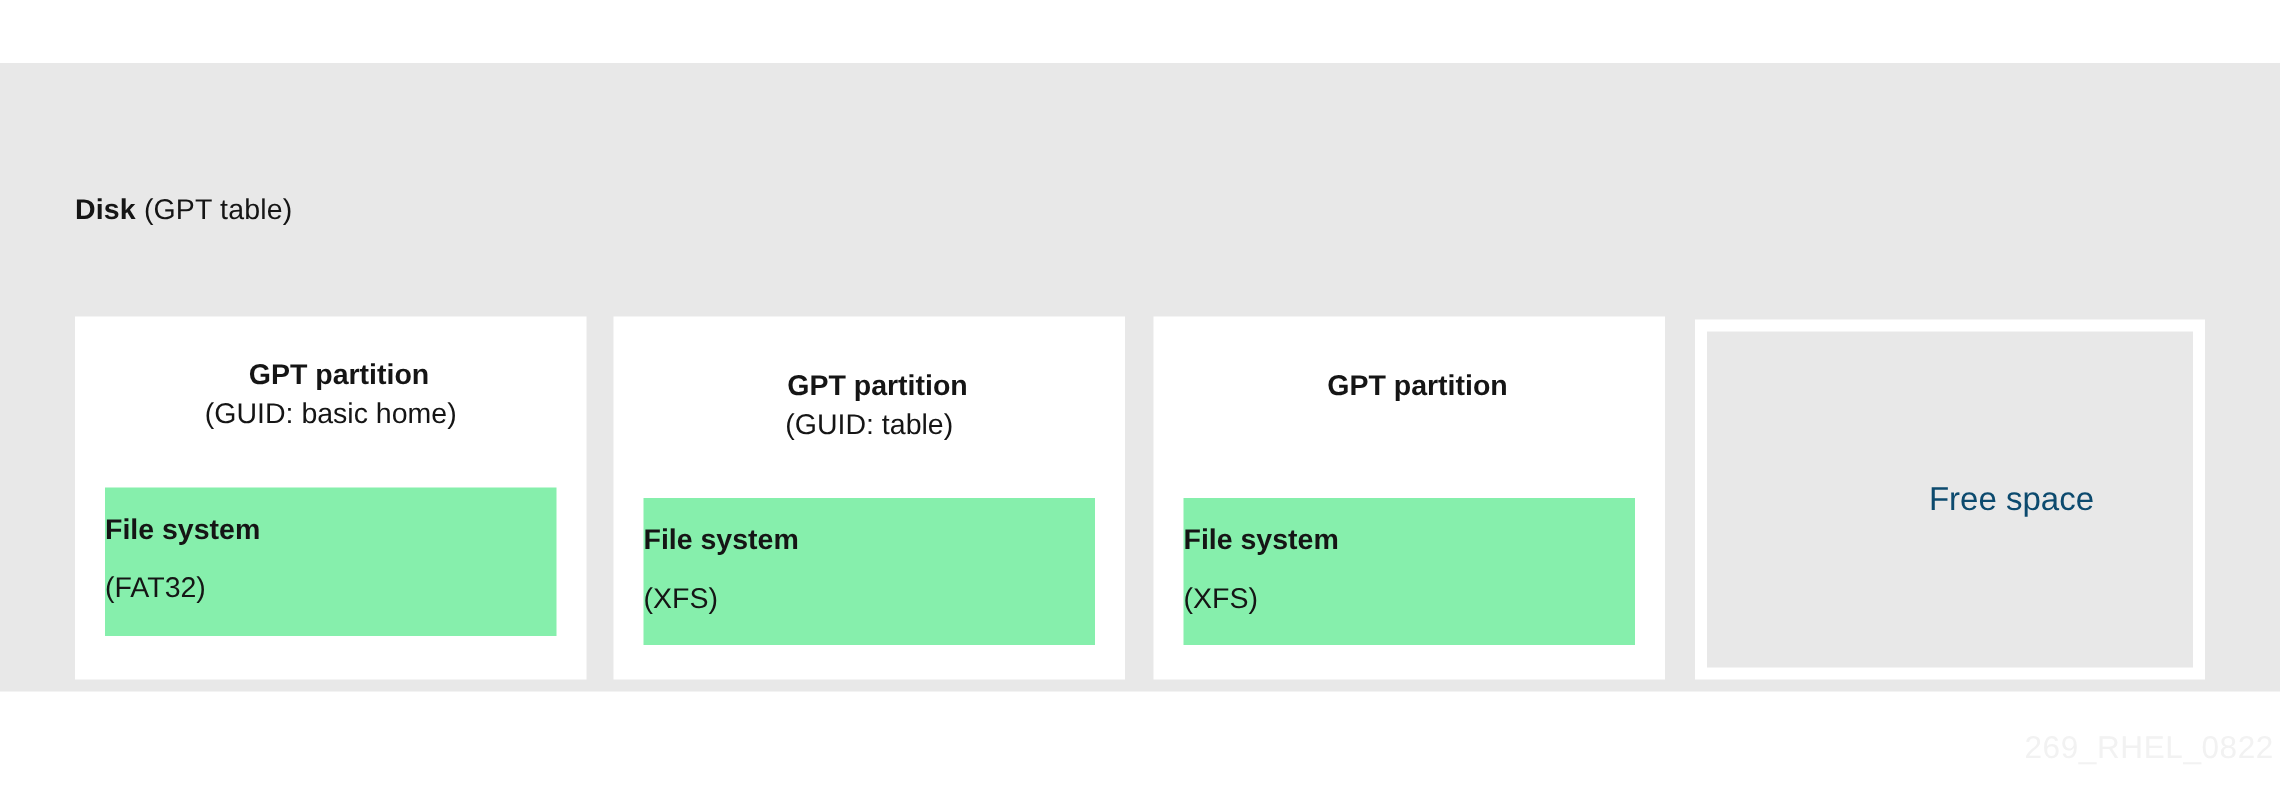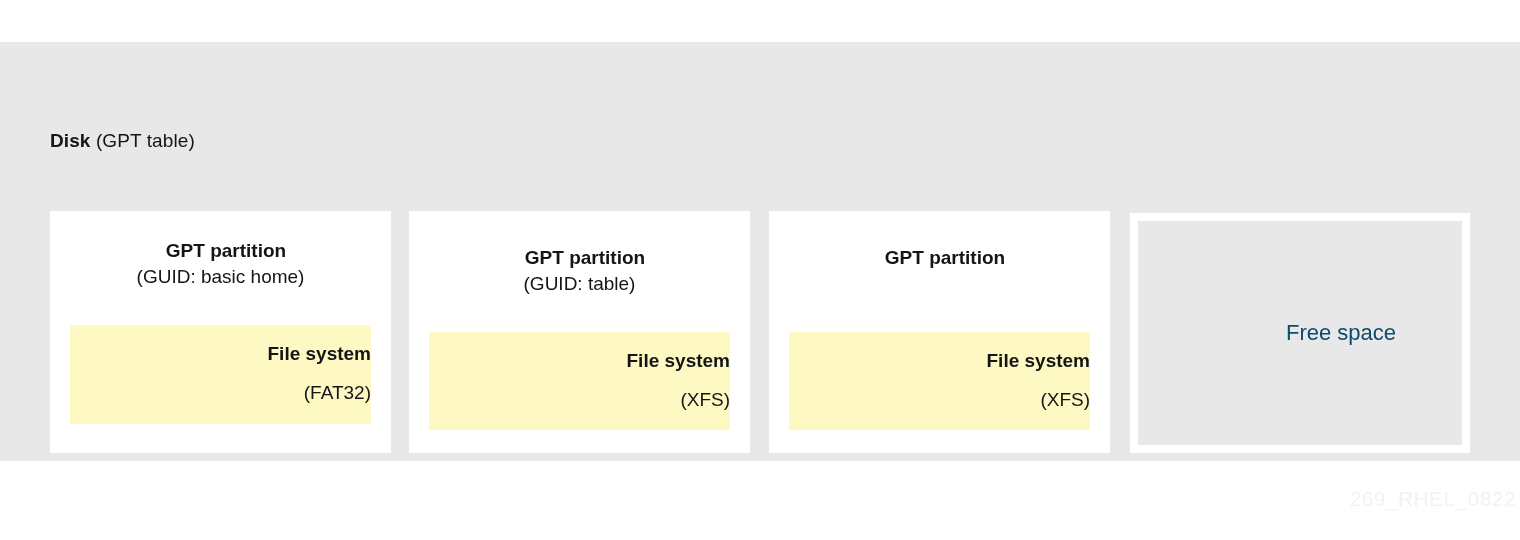--- a/index.html
+++ b/index.html
@@ -83,22 +83,22 @@
   .part-head .head-line2 {
     display: block;
     font-size: 19px;
     font-weight: normal;
     color: #151515;
     margin-top: 4px;
   }
 
   .fs-box {
     position: absolute;
-    background: #fef9c3;
-    text-align: right;
+    background: #86efac;
+    text-align: left;
     box-sizing: border-box;
   }
   .partition.p0 .fs-box { left: 20px; top: 114px; width: 301px; height: 99px; }
   .partition.p1 .fs-box { left: 20px; top: 121px; width: 301px; height: 98px; }
   .partition.p2 .fs-box { left: 20px; top: 121px; width: 301px; height: 98px; }
 
   .fs-inner {
     position: absolute;
     left: 0;
     width: 100%;

